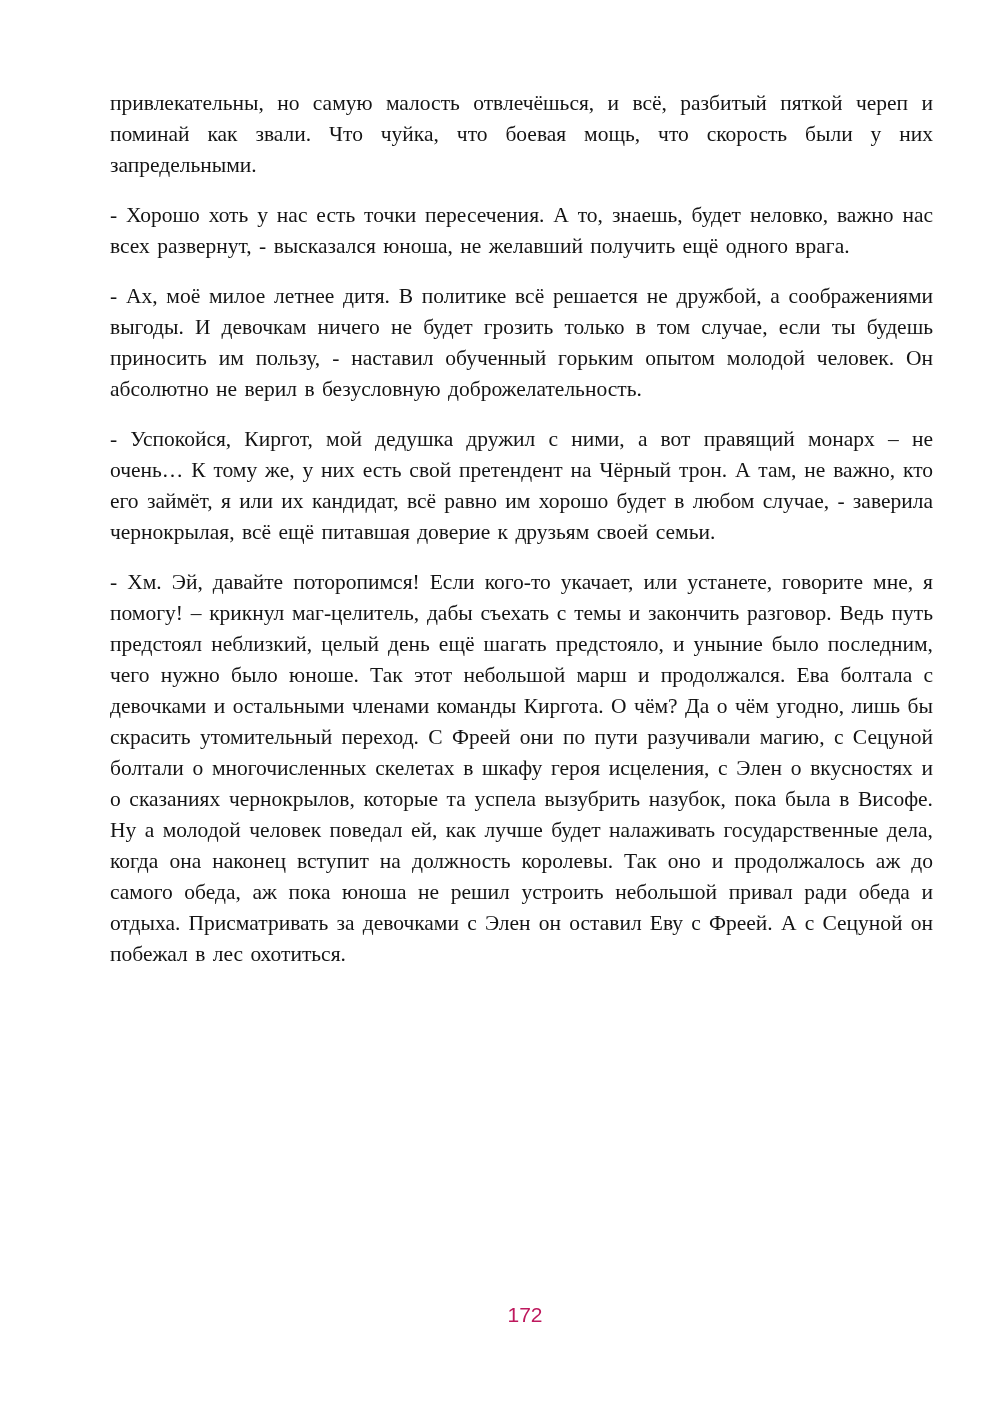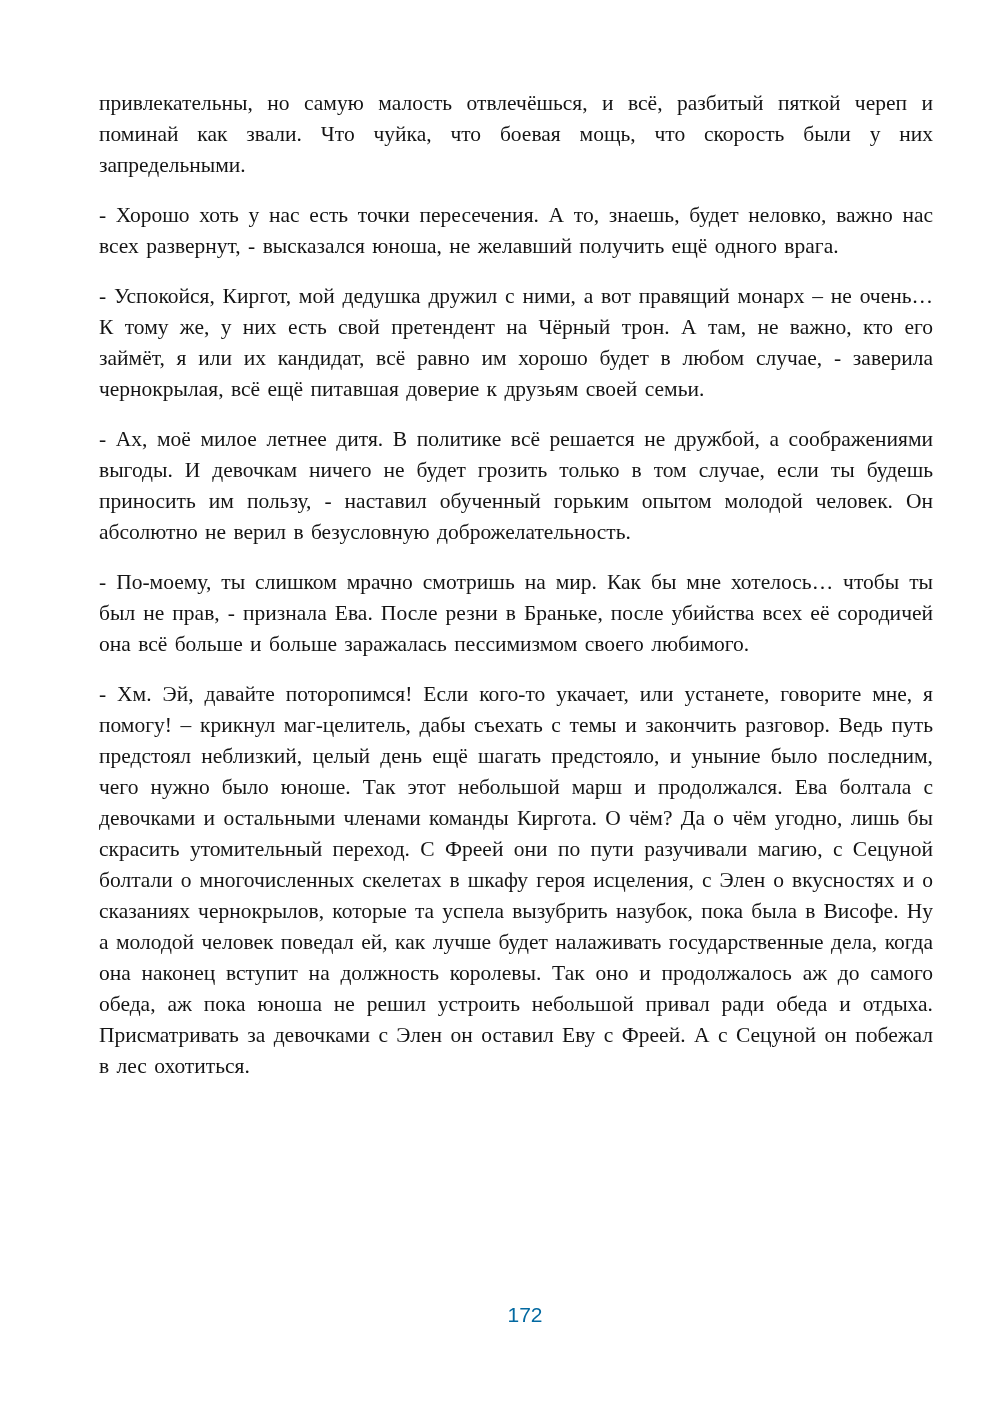--- a/index.html
+++ b/index.html
@@ -17,44 +17,43 @@
     font-family: "Liberation Serif", serif;
   }
   .text-block {
     position: absolute;
     top: 88px;
     left: 95px;
     width: 838px;
     color: #141414;
   }
   .para {
-    margin: 0 0 19px 4px;
+    margin: 0 0 19px 15px;
     font-size: 21.5px;
     line-height: 31px;
     word-spacing: 2px;
     text-align: justify;
     text-align-last: left;
   }
   .page-number {
     position: absolute;
     top: 1303px;
     left: 95px;
     width: 860px;
     text-align: center;
     font-family: "Liberation Sans", sans-serif;
     font-size: 21px;
-    color: #0369a1;
+    color: #be185d;
   }
 </style>
 </head>
 <body>
 
 <div class="page" style="background: rgb(255, 255, 255);">
   <main class="text-block" style="color: rgb(20, 20, 20);">
       <p class="para">привлекательны, но самую малость отвлечёшься, и всё, разбитый пяткой череп и поминай как звали. Что чуйка, что боевая мощь, что скорость были у них запредельными.</p>
       <p class="para">- Хорошо хоть у нас есть точки пересечения. А то, знаешь, будет неловко, важно нас всех развернут, - высказался юноша, не желавший получить ещё одного врага.</p>
+      <p class="para">- Ах, моё милое летнее дитя. В политике всё решается не дружбой, а соображениями выгоды. И девочкам ничего не будет грозить только в том случае, если ты будешь приносить им пользу, - наставил обученный горьким опытом молодой человек. Он абсолютно не верил в безусловную доброжелательность.</p>
       <p class="para">- Успокойся, Киргот, мой дедушка дружил с ними, а вот правящий монарх – не очень… К тому же, у них есть свой претендент на Чёрный трон. А там, не важно, кто его займёт, я или их кандидат, всё равно им хорошо будет в любом случае, - заверила чернокрылая, всё ещё питавшая доверие к друзьям своей семьи.</p>
-      <p class="para">- Ах, моё милое летнее дитя. В политике всё решается не дружбой, а соображениями выгоды. И девочкам ничего не будет грозить только в том случае, если ты будешь приносить им пользу, - наставил обученный горьким опытом молодой человек. Он абсолютно не верил в безусловную доброжелательность.</p>
-      <p class="para">- По-моему, ты слишком мрачно смотришь на мир. Как бы мне хотелось… чтобы ты был не прав, - признала Ева. После резни в Браньке, после убийства всех её сородичей она всё больше и больше заражалась пессимизмом своего любимого.</p>
       <p class="para">- Хм. Эй, давайте поторопимся! Если кого-то укачает, или устанете, говорите мне, я помогу! – крикнул маг-целитель, дабы съехать с темы и закончить разговор. Ведь путь предстоял неблизкий, целый день ещё шагать предстояло, и уныние было последним, чего нужно было юноше. Так этот небольшой марш и продолжался. Ева болтала с девочками и остальными членами команды Киргота. О чём? Да о чём угодно, лишь бы скрасить утомительный переход. С Фреей они по пути разучивали магию, с Сецуной болтали о многочисленных скелетах в шкафу героя исцеления, с Элен о вкусностях и о сказаниях чернокрылов, которые та успела вызубрить назубок, пока была в Висофе. Ну а молодой человек поведал ей, как лучше будет налаживать государственные дела, когда она наконец вступит на должность королевы. Так оно и продолжалось аж до самого обеда, аж пока юноша не решил устроить небольшой привал ради обеда и отдыха. Присматривать за девочками с Элен он оставил Еву с Фреей. А с Сецуной он побежал в лес охотиться.</p>
     </main>
   <div class="page-number">172</div>
 </div>
 
 </body></html>

